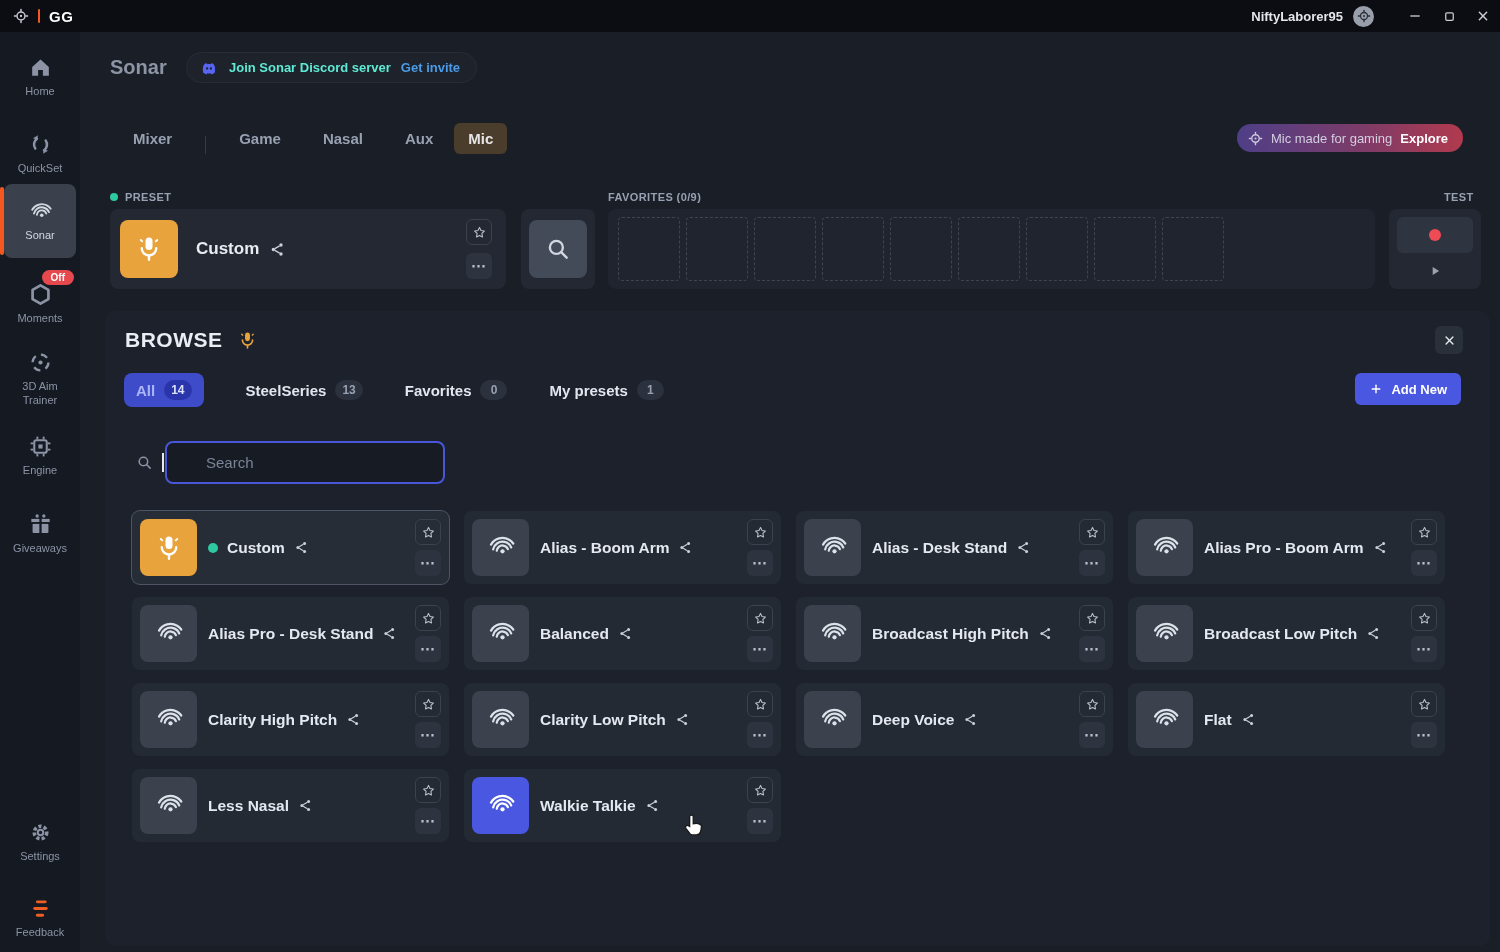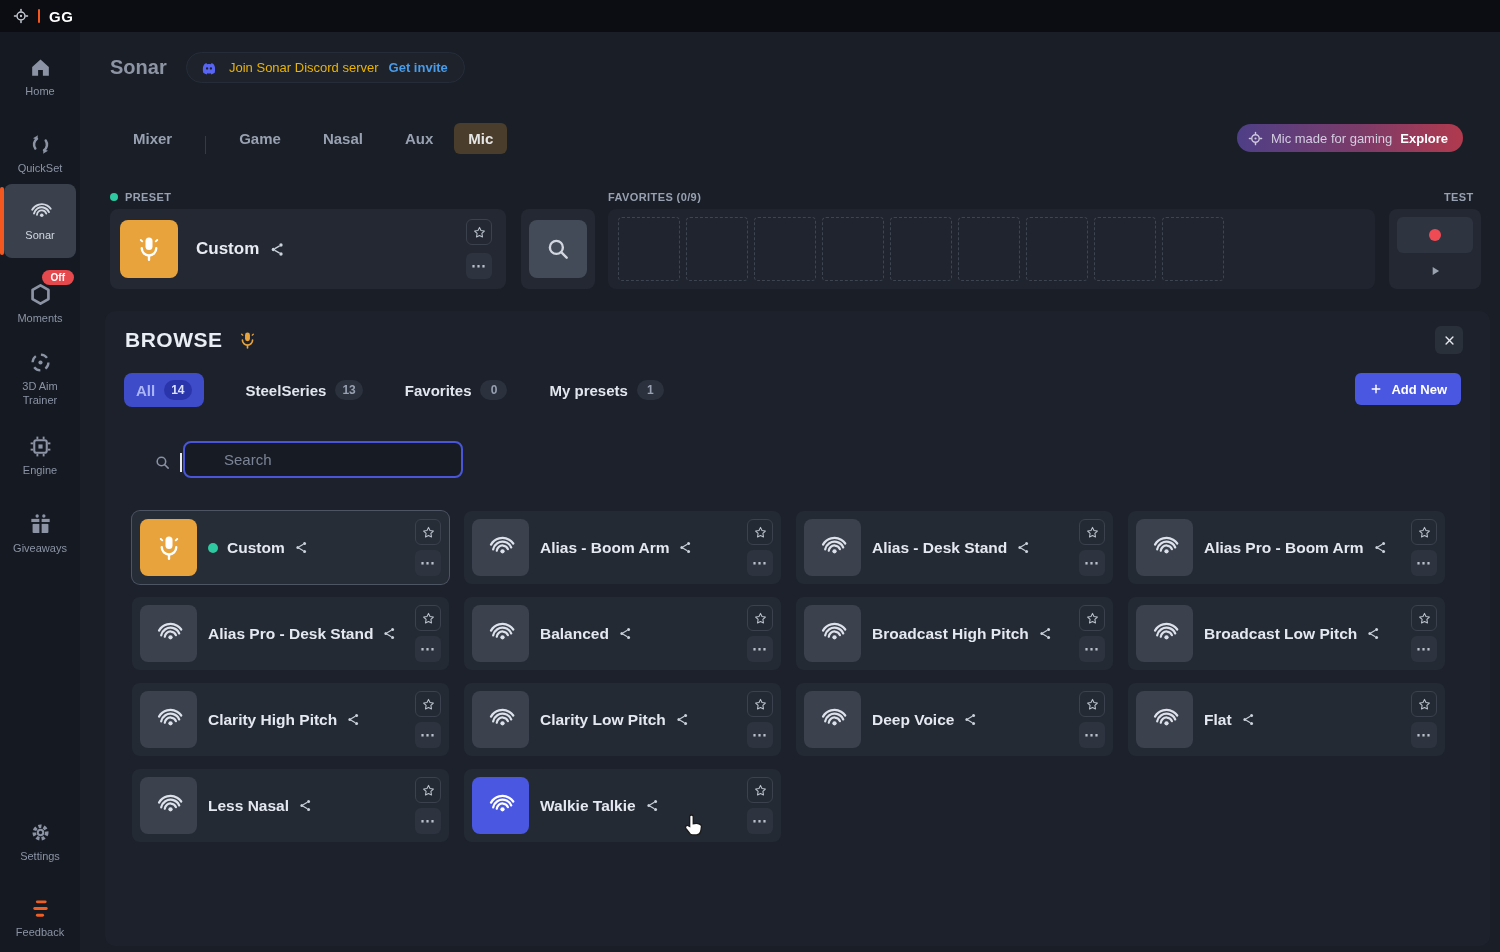--- a/index.html
+++ b/index.html
@@ -46,21 +46,21 @@
   .sb-bottom .sb-item:nth-child(2){ bottom:12px; }
   .sb-item.accent .sb-icon { color:#f05e23; }
   .sb-badge { position:absolute; top:-12px; right:6px; background:#e5484d; color:#fff;
     font-size:10px; font-weight:bold; padding:2px 9px; border-radius:9px; }
 
   
   .page-title { position:absolute; left:110px; top:56px; font-size:20px; font-weight:bold; color:#8d95a5; }
   .discord-pill { position:absolute; left:186px; top:52px; height:31px; display:flex; align-items:center;
     gap:10px; padding:0 16px 0 12px; background:#1d222b; border:1px solid #272d38; border-radius:16px; cursor:pointer; }
   .discord-icon { color:#5865f2; }
-  .discord-text { font-size:13px; font-weight:normal; color:#eab308; }
+  .discord-text { font-size:13px; font-weight:bold; color:#5eead4; }
   .discord-cta { font-size:13px; font-weight:bold; color:#4a9be8; cursor:pointer; }
 
   
   .tabs { position:absolute; left:112px; top:121px; height:33px; display:flex; align-items:flex-end; }
   .tab { padding:0 21px; font-size:15px; font-weight:bold; color:#98a1b1; cursor:pointer;
     height:31px; display:flex; align-items:center; border-radius:6px; background:transparent; border:none; }
   .tab.active { background:rgba(233,163,60,.24); color:#e5e5e5; padding:0 14px; }
   .tab-divider { width:1px; height:18px; background:#343b47; margin:0 12px; }
   .promo-pill { position:absolute; right:37px; top:124px; height:28px; border-radius:14px;
     display:flex; align-items:center; gap:8px; padding:0 15px 0 11px; cursor:pointer;
@@ -126,21 +126,21 @@
   .f-badge { min-width:27px; height:20px; border-radius:10px; background:#2b313d; color:#98a1b1;
     font-size:12px; font-weight:bold; display:flex; align-items:center; justify-content:center; padding:0 7px; }
   .filter.active { background:#3f4cc9; border-radius:8px; padding:0 12px; }
   .filter.active .f-label { color:#aab6f8; }
   .filter.active .f-badge { background:#2a35ab; color:#dbe1fb; }
 
   .add-new { position:absolute; right:29px; top:62px; height:32px; background:#4a57e0; color:#fff;
     border:none; border-radius:6px; font-size:13px; font-weight:bold; display:flex; align-items:center;
     gap:8px; padding:0 14px; cursor:pointer; font-family:inherit; }
 
-  .search-wrap { position:absolute; left:37px; top:130px; width:321px; height:37px;padding-left:41px; }
+  .search-wrap { position:absolute; left:19px; top:130px; width:321px; height:43px;padding-left:41px; }
   .search-input { width:100%; height:100%; background:#171b24; border:2px solid #4956d8; border-radius:8px;
     color:#dfe3ec; font-size:15px; font-family:inherit; padding:0 12px 0 39px; outline:none; }
   .search-input::placeholder { color:#7b8497; }
   .search-glyph { position:absolute; left:12px; top:13px; color:#8a92a3; pointer-events:none; }
   .caret { position:absolute; left:38px; top:12px; width:1.5px; height:19px; background:#e8ebf2; }
 
   .grid { position:absolute; left:27px; top:200px; display:grid;
     grid-template-columns:repeat(4,317px); grid-auto-rows:73px; gap:13px 15px; }
   .card { position:relative; background:#242a33; border-radius:8px; cursor:pointer; }
   .card.selected { background:#272d37; box-shadow:0 0 0 1px #4d5464; }
@@ -281,20 +281,43 @@
 
   <div class="titlebar">
     <div class="tb-left">
       <span class="tb-logo">
           <svg width="16" height="16">
             <use href="#i-logo"></use>
           </svg>
         </span>
       <span class="tb-divider"></span>
       <span class="tb-app">GG</span>
+    </div>
+    <div class="tb-right">
+      <span class="tb-user">NiftyLaborer95</span>
+      <span class="tb-avatar">
+          <svg width="14" height="14">
+            <use href="#i-logo"></use>
+          </svg>
+        </span>
+      <button class="tb-btn">
+          <svg width="16" height="16">
+            <use href="#i-minimize"></use>
+          </svg>
+        </button>
+      <button class="tb-btn">
+          <svg width="15" height="15">
+            <use href="#i-maximize"></use>
+          </svg>
+        </button>
+      <button class="tb-btn">
+          <svg width="16" height="16">
+            <use href="#i-close"></use>
+          </svg>
+        </button>
     </div>
   </div>
 
   <nav class="sidebar">
     <div class="sb-top">
         <div class="sb-item">
 
     <span class="sb-icon">
             <svg width="25" height="25">
               <use href="#i-home"></use>

